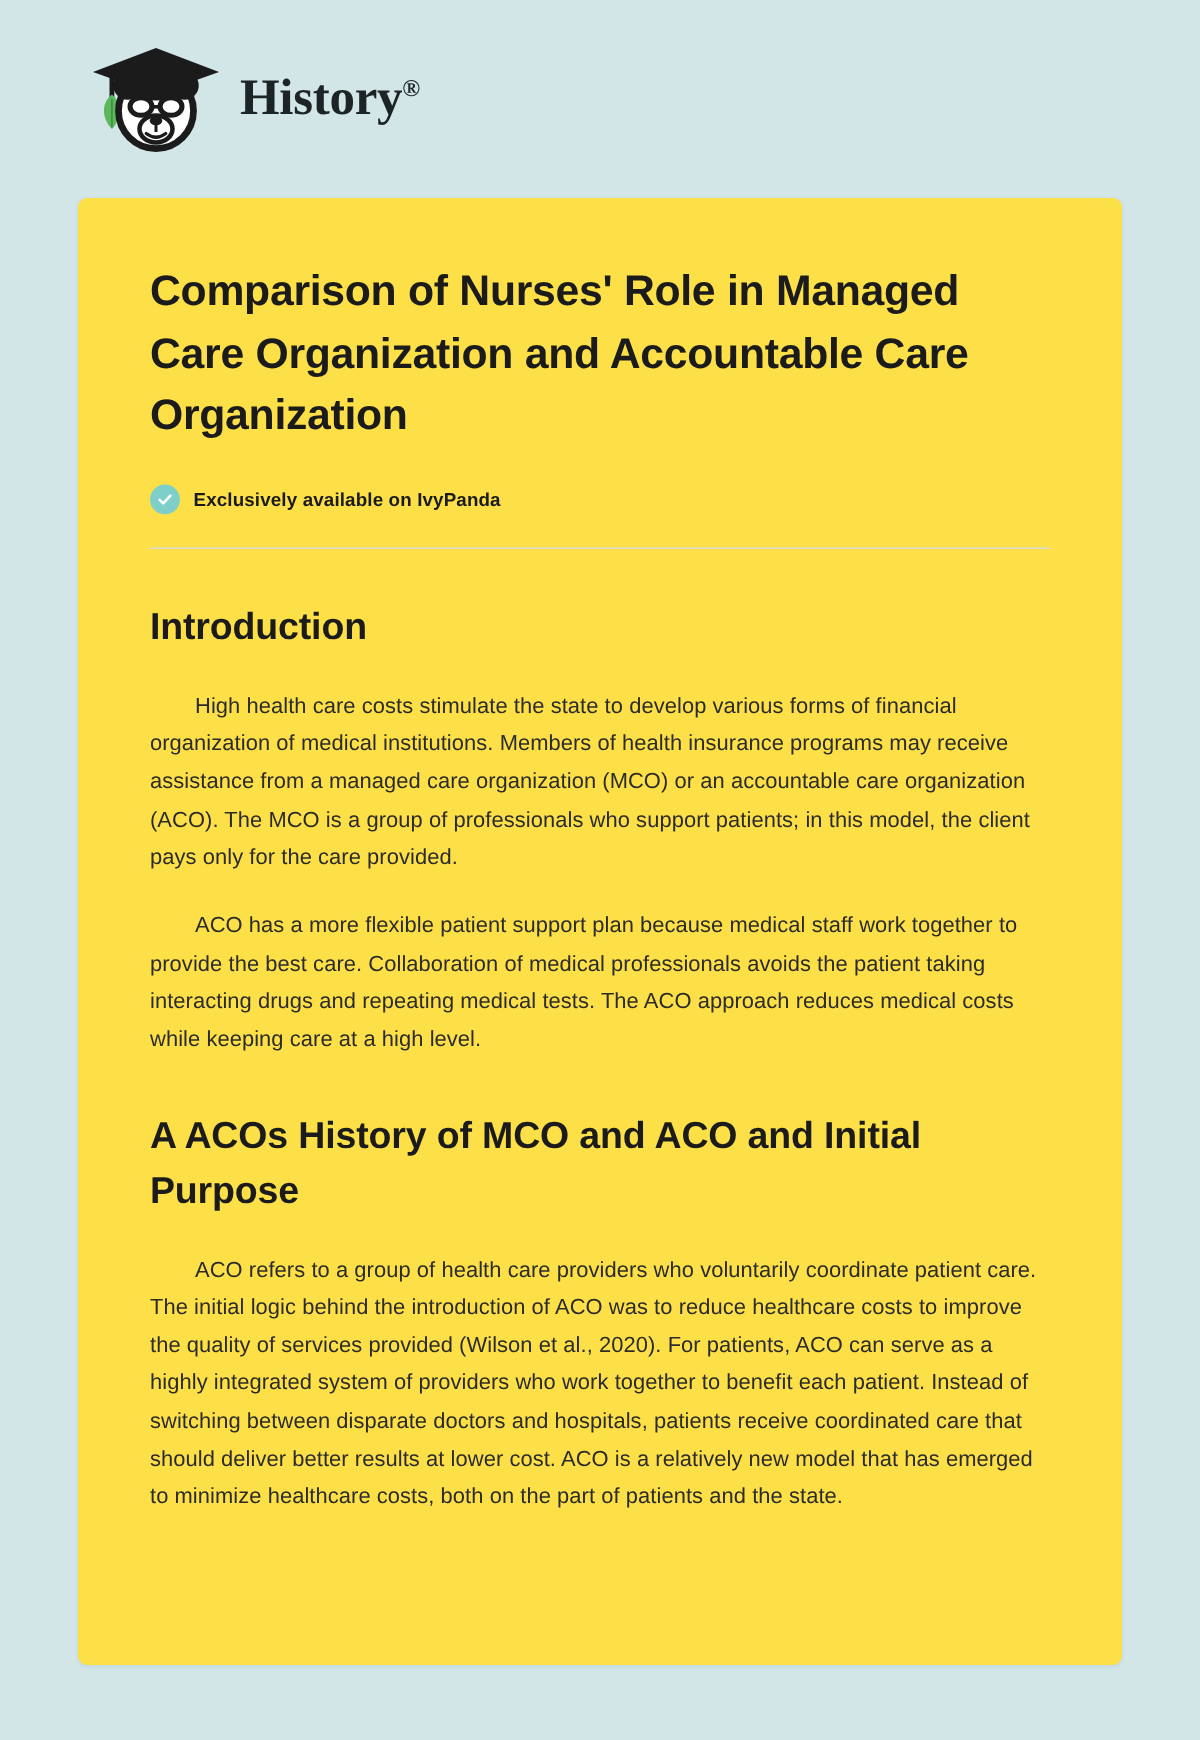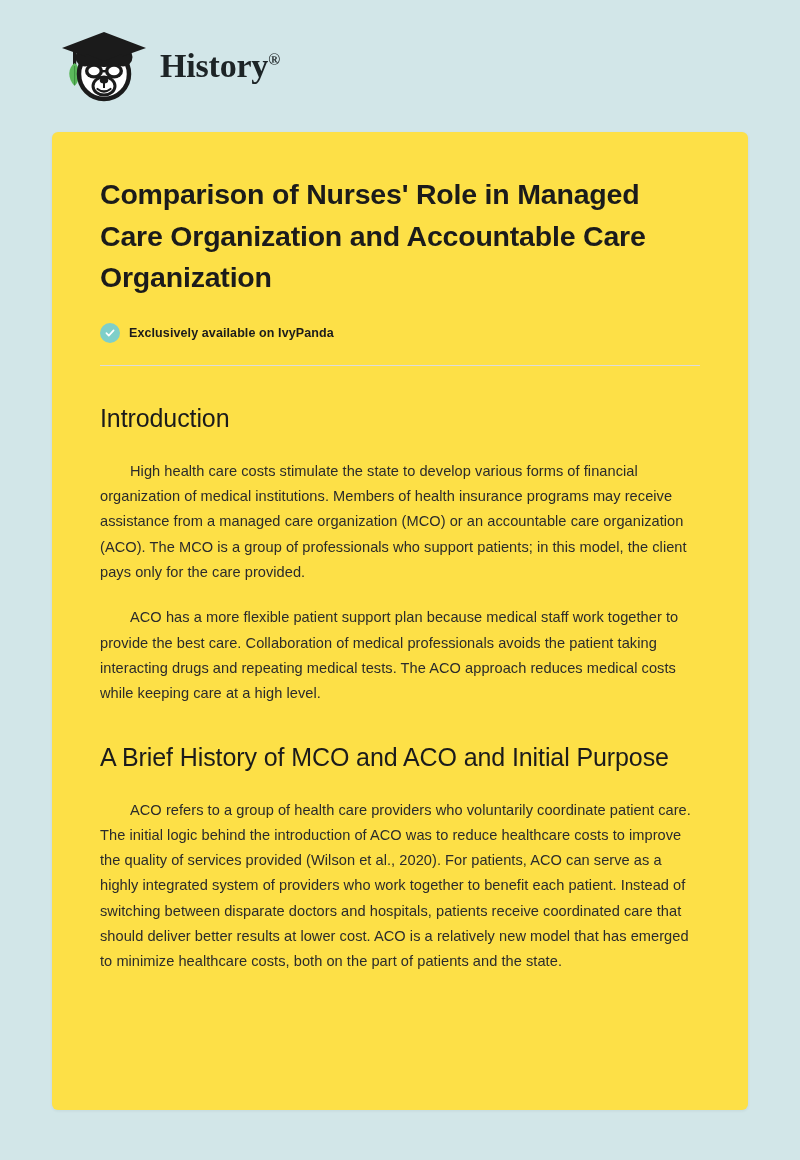--- a/index.html
+++ b/index.html
@@ -108,21 +108,21 @@
   .divider {
     height: 1px;
     background: #dcdcdc;
     border: 0;
     margin: 0 0 34px 0;
   }
 
   
   .section-heading {
     font-size: 25px;
-    font-weight: 400;
+    font-weight: 700;
     color: #1b1b1b;
     line-height: 1.48;
     margin: 0 0 22px 0;
     letter-spacing: -0.1px;
   }
   .section-heading.spaced {
     margin-top: 32px;
   }
 
   
@@ -191,17 +191,17 @@
       </span>
       <span class="exclusive-text">Exclusively available on IvyPanda</span>
     </div>
 
     <hr class="divider">
 
     <h2 class="section-heading">Introduction</h2>
     <p class="body-par">High health care costs stimulate the state to develop various forms of financial organization of medical institutions. Members of health insurance programs may receive assistance from a managed care organization (MCO) or an accountable care organization (ACO). The MCO is a group of professionals who support patients; in this model, the client pays only for the care provided.</p>
     <p class="body-par">ACO has a more flexible patient support plan because medical staff work together to provide the best care. Collaboration of medical professionals avoids the patient taking interacting drugs and repeating medical tests. The ACO approach reduces medical costs while keeping care at a high level.</p>
 
-    <h2 class="section-heading spaced">A Brief History of MCO and ACO and Initial Purpose</h2>
+    <h2 class="section-heading spaced">A ACOs History of MCO and ACO and Initial Purpose</h2>
     <p class="body-par">ACO refers to a group of health care providers who voluntarily coordinate patient care. The initial logic behind the introduction of ACO was to reduce healthcare costs to improve the quality of services provided (Wilson et al., 2020). For patients, ACO can serve as a highly integrated system of providers who work together to benefit each patient. Instead of switching between disparate doctors and hospitals, patients receive coordinated care that should deliver better results at lower cost. ACO is a relatively new model that has emerged to minimize healthcare costs, both on the part of patients and the state.</p>
 
   </div>
 </main>
 
 </body></html>

